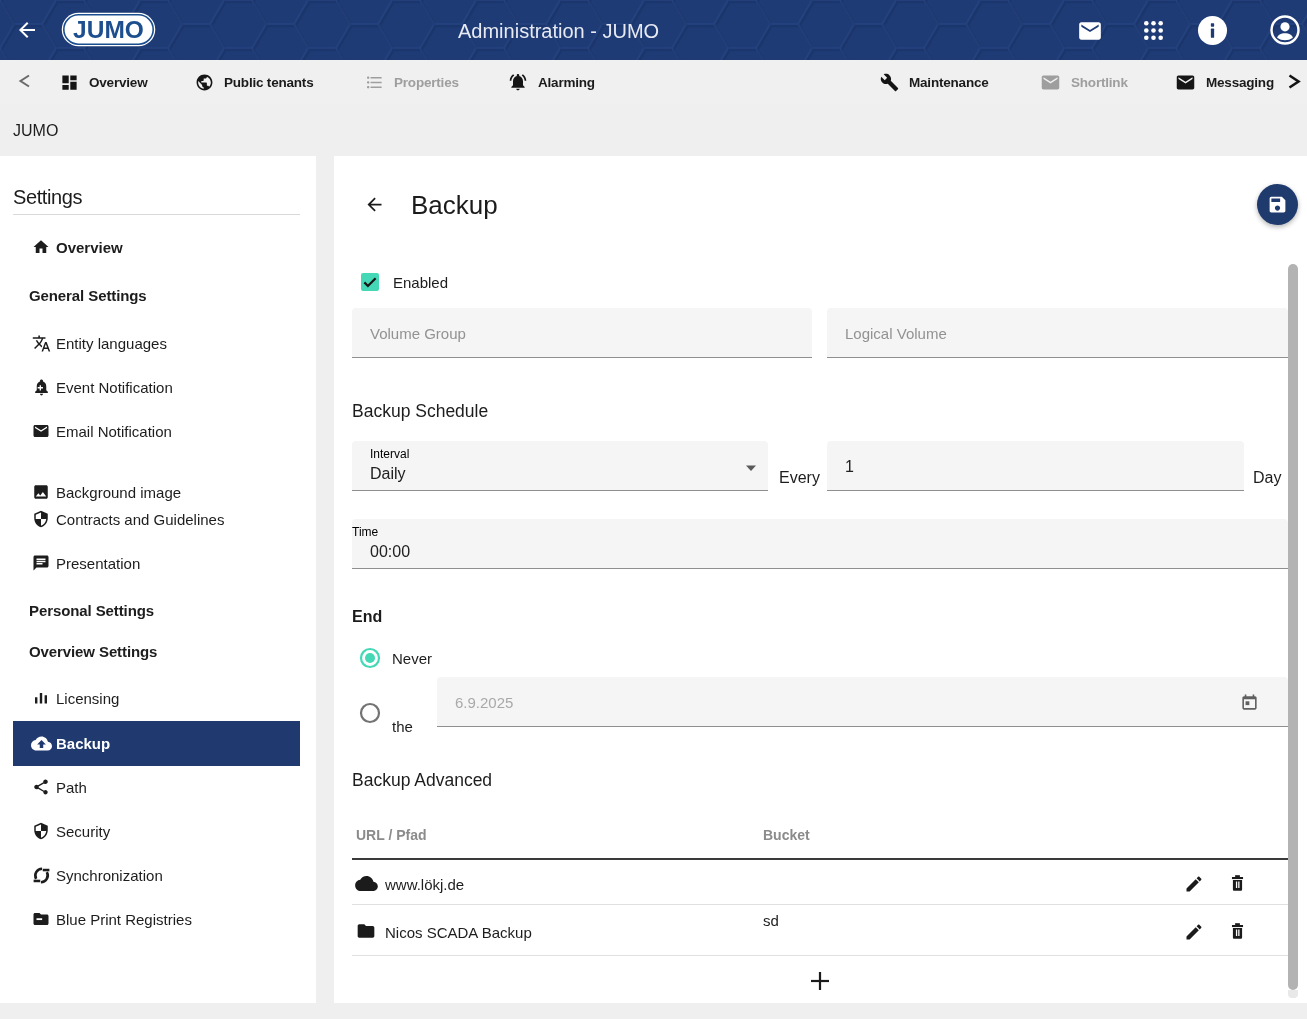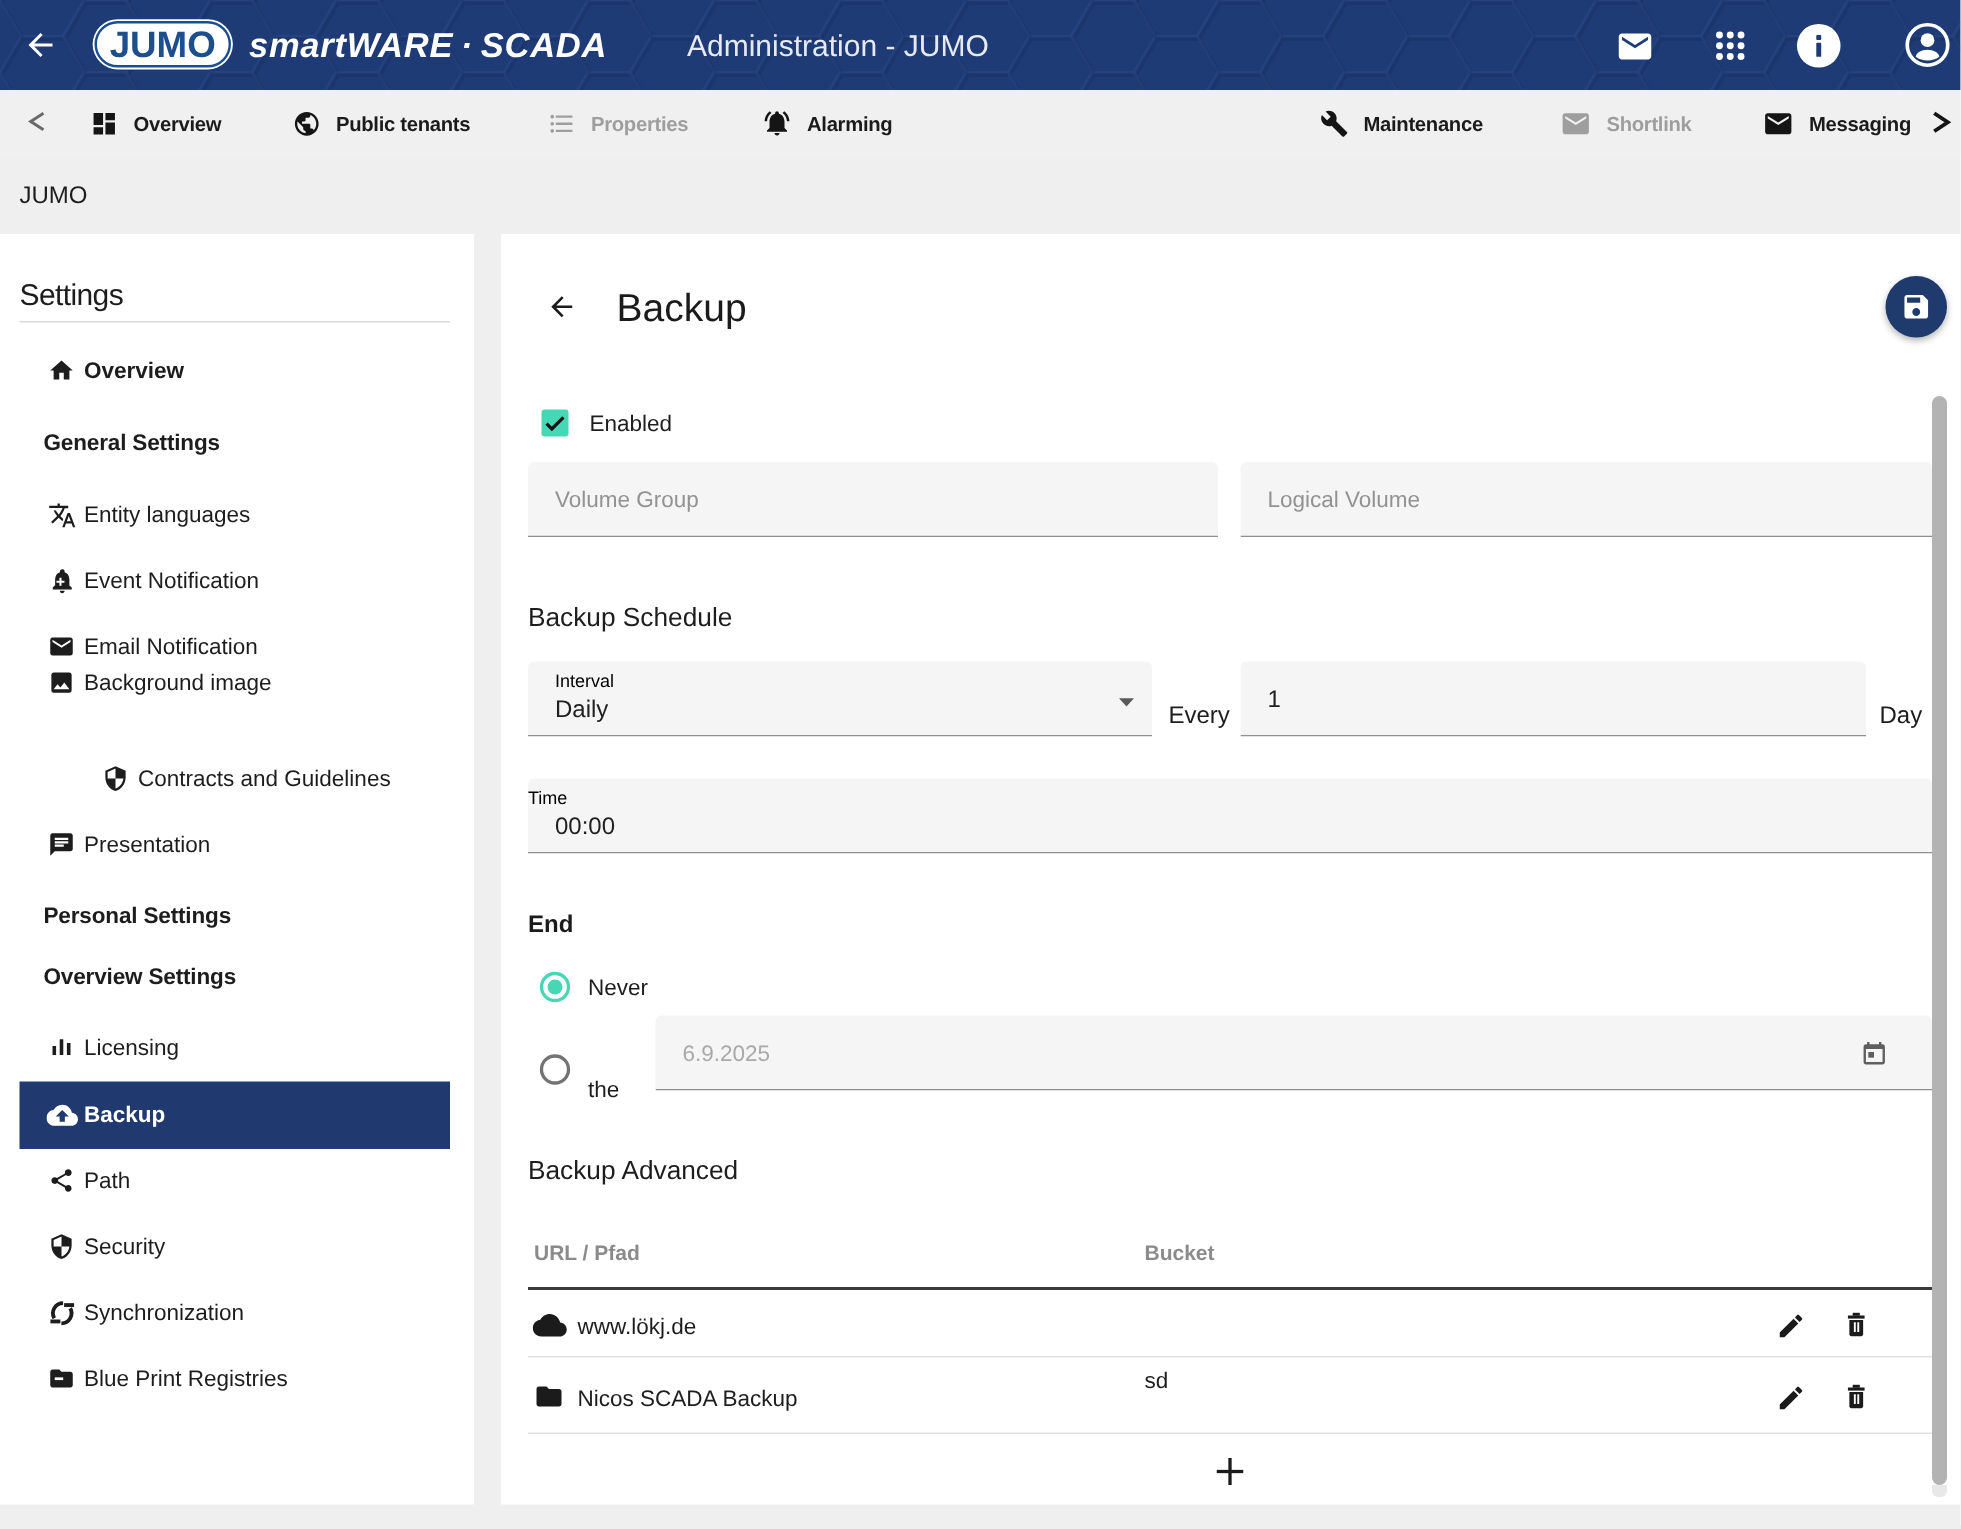--- a/index.html
+++ b/index.html
@@ -56,21 +56,20 @@
   </svg>
   <svg class="abs" style="left:15px;top:18px" width="24" height="24" viewBox="0 0 24 24" fill="#ffffff">
       <path d="M20 11H7.83l5.59-5.59L12 4l-8 8 8 8 1.41-1.41L7.83 13H20v-2z"></path>
     </svg>
 
   <svg class="abs" style="left:61px;top:12px" width="95" height="35" viewBox="0 0 95 35">
     <rect x="0.75" y="0.75" width="93.5" height="33.5" rx="16.75" fill="#ffffff"></rect>
     <rect x="2.8" y="2.8" width="89.4" height="29.4" rx="14.7" fill="#ffffff" stroke="#1b4e8f" stroke-width="1.6"></rect>
     <text x="47.5" y="26.2" text-anchor="middle" font-family="Liberation Sans, sans-serif" font-weight="bold" font-size="24.5" letter-spacing="0" fill="#1d4f8f">JUMO</text>
   </svg>
-  <div class="hdrtxt" style="left:166px;top:17px;font-size:23px;font-style:italic;font-weight:700;letter-spacing:0.5px;">smartWARE · SCADA</div>
   <div class="hdrtxt" style="left:458px;top:20px;font-size:20px;color:#e7eaf2;">Administration - JUMO</div>
   <svg class="abs" style="left:1077px;top:18px" width="26" height="26" viewBox="0 0 24 24" fill="#ffffff">
       <path d="M20 4H4c-1.1 0-1.99.9-1.99 2L2 18c0 1.1.9 2 2 2h16c1.1 0 2-.9 2-2V6c0-1.1-.9-2-2-2zm0 4l-8 5-8-5V6l8 5 8-5v2z"></path>
     </svg>
   <svg class="abs" style="left:1142px;top:19px" width="23" height="23" viewBox="0 0 24 24" fill="#ffffff">
     <circle cx="4.5" cy="4.5" r="2.4"></circle>
       <circle cx="12" cy="4.5" r="2.4"></circle>
       <circle cx="19.5" cy="4.5" r="2.4"></circle>
     <circle cx="4.5" cy="12" r="2.4"></circle>
       <circle cx="12" cy="12" r="2.4"></circle>
@@ -145,27 +144,27 @@
         <path d="M10 20h4c0 1.1-.9 2-2 2s-2-.9-2-2zm10-2.65V19H4v-1.65l2-1.88v-5.15C6 7.4 7.56 5.1 10 4.34v-.38c0-1.42 1.49-2.5 2.99-1.76.65.32 1.01 1.03 1.01 1.76v.39c2.44.75 4 3.04 4 5.98v5.15l2 1.87zm-6.15-5.85h-2.5v-2.5h-1.7v2.5h-2.5v1.7h2.5v2.5h1.7v-2.5h2.5v-1.7z"></path>
       </svg>
       <span>Event Notification</span>
     </div>
   <div class="nav-item" style="top:409px;">
       <svg width="18" height="18" viewBox="0 0 24 24" fill="#1d1d1d">
         <path d="M20 4H4c-1.1 0-1.99.9-1.99 2L2 18c0 1.1.9 2 2 2h16c1.1 0 2-.9 2-2V6c0-1.1-.9-2-2-2zm0 4l-8 5-8-5V6l8 5 8-5v2z"></path>
       </svg>
       <span>Email Notification</span>
     </div>
-  <div class="nav-item" style="top:433px;">
+  <div class="nav-item" style="top:470px;">
       <svg width="18" height="18" viewBox="0 0 24 24" fill="#1d1d1d">
         <path d="M21 19V5c0-1.1-.9-2-2-2H5c-1.1 0-2 .9-2 2v14c0 1.1.9 2 2 2h14c1.1 0 2-.9 2-2zM8.5 13.5l2.5 3.01L14.5 12l4.5 6H5l3.5-4.5z"></path>
       </svg>
       <span>Background image</span>
     </div>
-  <div class="nav-item" style="top:497px;margin-left:36px;">
+  <div class="nav-item" style="top:497px;">
       <svg width="18" height="18" viewBox="0 0 24 24" fill="#1d1d1d">
         <path d="M12 1 3 5v6c0 5.55 3.84 10.74 9 12 5.16-1.26 9-6.45 9-12V5l-9-4zm0 10.99h7c-.53 4.12-3.28 7.79-7 8.94V12H5V6.3l7-3.11v8.8z"></path>
       </svg>
       <span>Contracts and Guidelines</span>
     </div>
   <div class="nav-item" style="top:541px;">
       <svg width="18" height="18" viewBox="0 0 24 24" fill="#1d1d1d">
         <path d="M20 2H4c-1.1 0-1.99.9-1.99 2L2 22l4-4h14c1.1 0 2-.9 2-2V4c0-1.1-.9-2-2-2zM6 9h12v2H6V9zm8 5H6v-2h8v2zm4-6H6V6h12v2z"></path>
       </svg>
       <span>Presentation</span>

